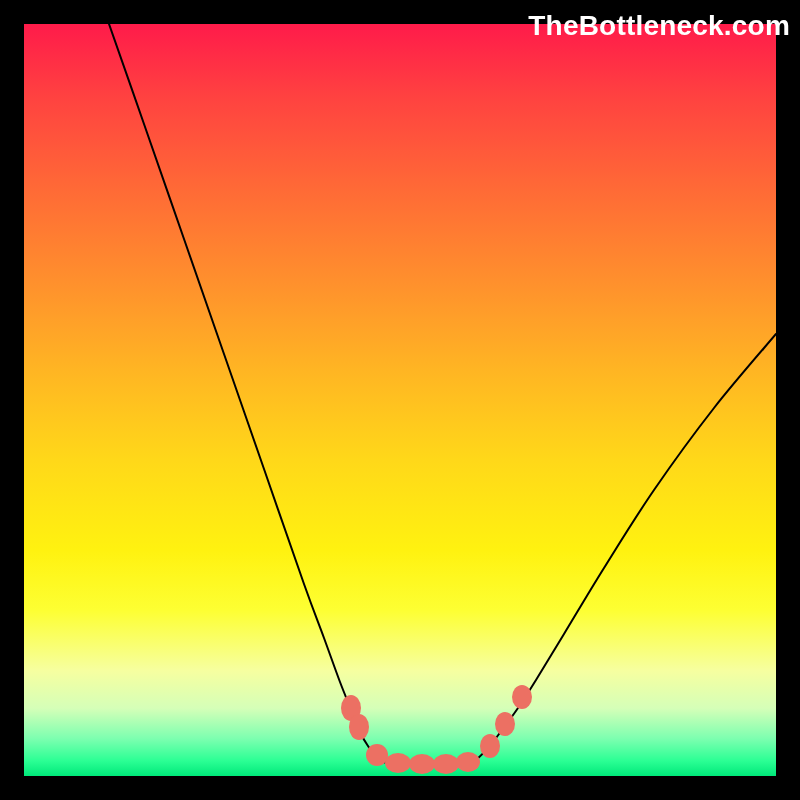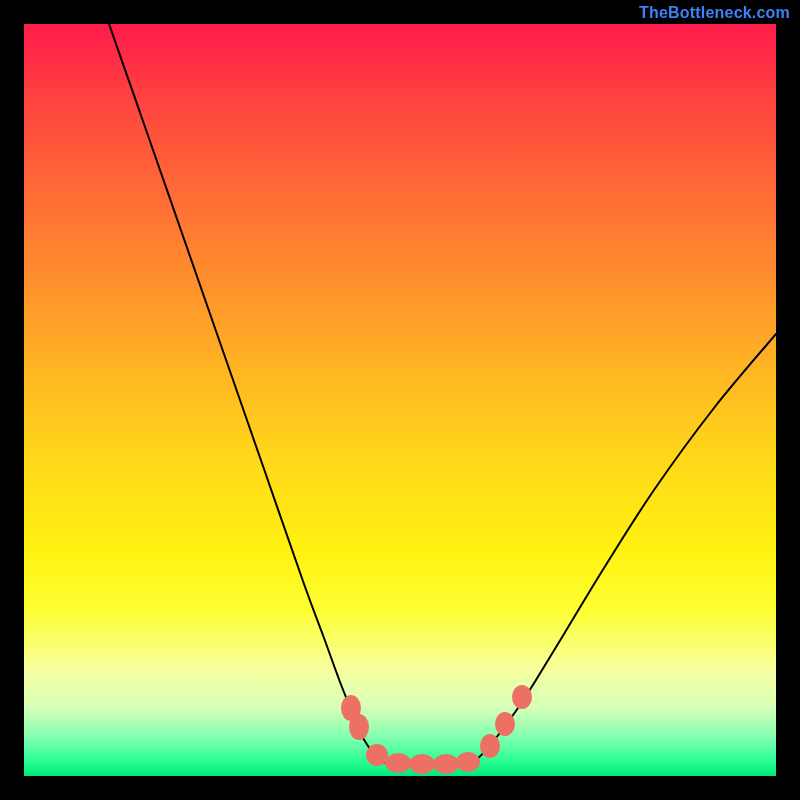--- a/index.html
+++ b/index.html
@@ -26,26 +26,26 @@
       #fff210 70%,
       #fdff33 78%,
       #f6ffa0 86%,
       #d5ffb8 91%,
       #7dffb0 95%,
       #2bff94 98%,
       #00e87a 100%);
   }
   .watermark {
     position: absolute;
-    top: 4px;
+    top: 10px;
     right: 10px;
     font-family: Arial, Helvetica, sans-serif;
-    font-size: 16px;
+    font-size: 28px;
     font-weight: 600;
-    color: #3b82f6;
+    color: #ffffff;
     letter-spacing: 0.2px;
     user-select: none;
   }
   svg.plot {
     position: absolute;
     left: 24px;
     top: 24px;
     width: 752px;
     height: 752px;
   }

